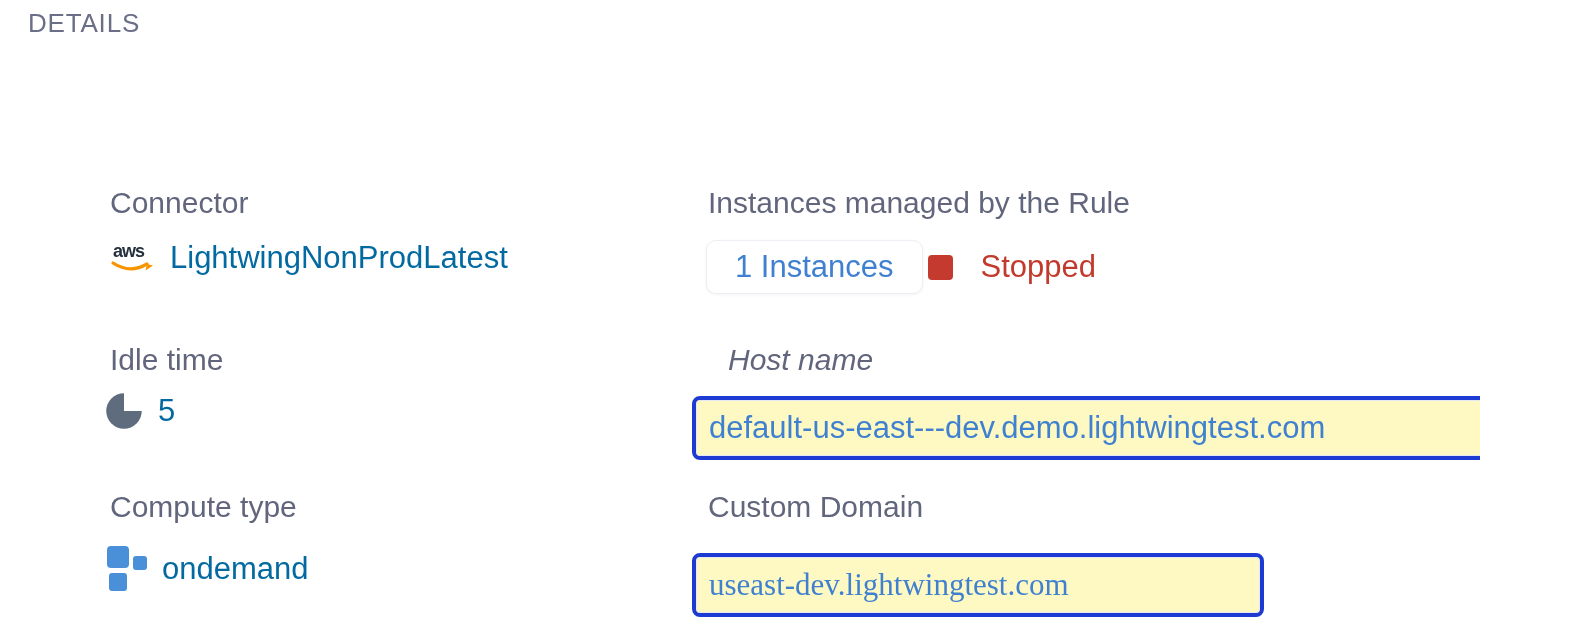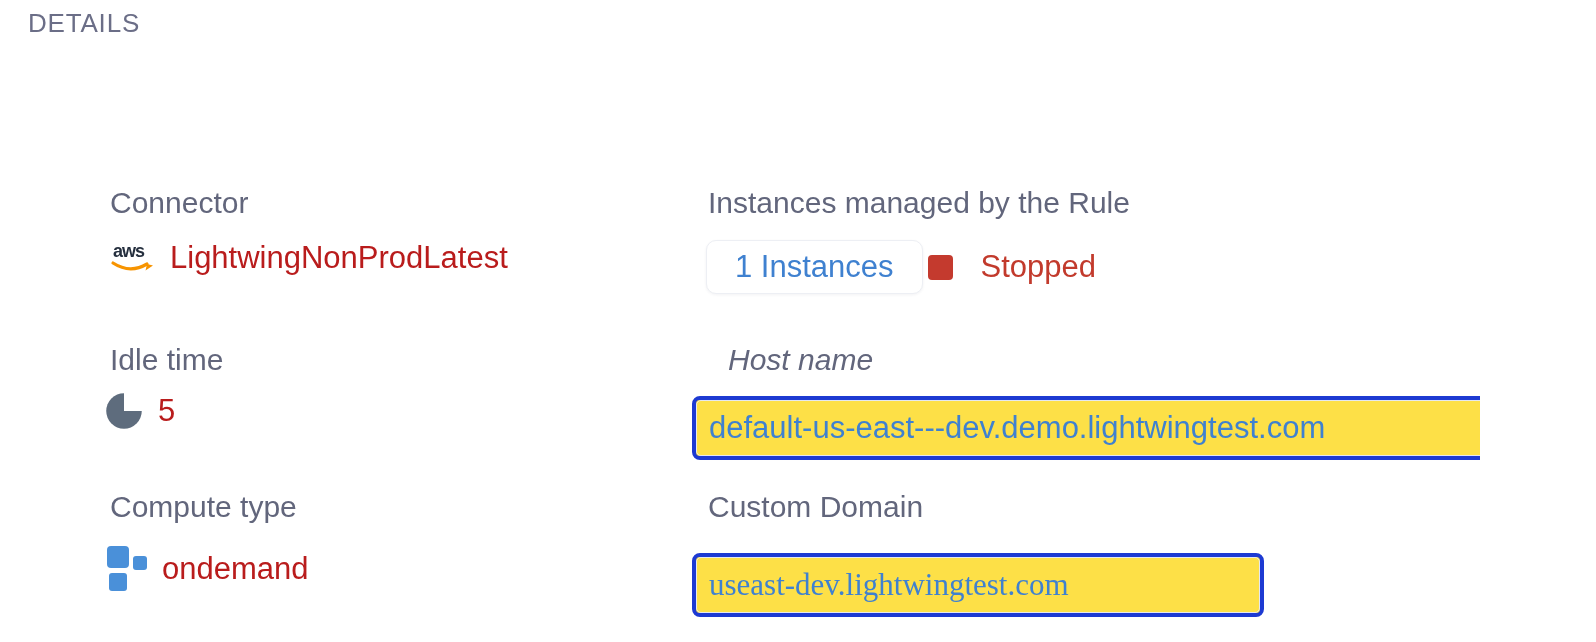--- a/index.html
+++ b/index.html
@@ -27,21 +27,21 @@
     text-align:center;
   }
   .value-row{
     position:absolute;
     display:flex;
     align-items:center;
     white-space:nowrap;
   }
   .value-text{
     font-size:31px;
-    color:#b91c1c;
+    color:#0369a1;
   }
   .icon-gap{margin-right:14px;display:inline-flex;align-items:center;}
   
   .instances-row{
     position:absolute;
     left:706px; top:240px;
     display:flex;
     align-items:center;
     height:54px;
   }
@@ -67,21 +67,21 @@
   .status-text{
     margin-left:28px;
     font-size:31px;
     color:#c23a2c;
   }
   
   .link-box{
     position:absolute;
     box-sizing:border-box;
     height:64px;
-    background:#fde047;
+    background:#fef9c3;
     border:4px solid #1d3ad2;
     border-radius:8px;
     display:flex;
     align-items:stretch;
     cursor:pointer;
   }
   .link-box-inner{
     flex:1;
     display:flex;
     align-items:center;

